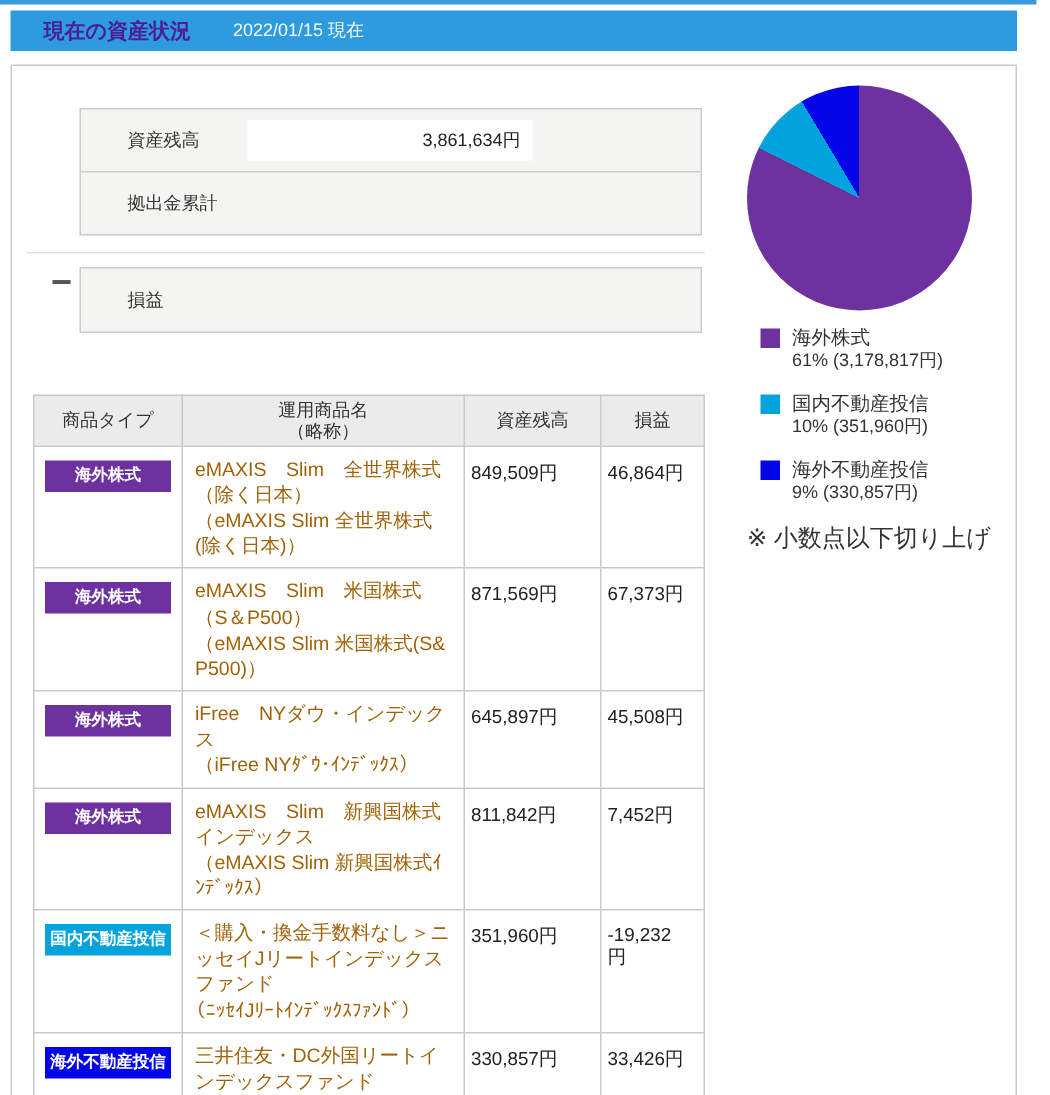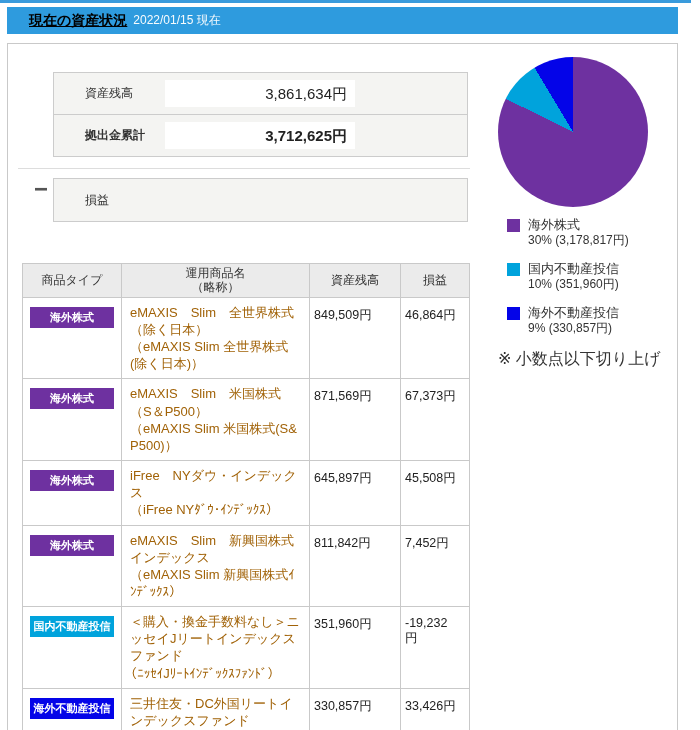--- a/index.html
+++ b/index.html
@@ -8,37 +8,37 @@
     background:#fff;color:#333;
     font-family:"Liberation Sans","DejaVu Sans",sans-serif;
   }
   
   .top-strip{position:absolute;left:0;top:0;width:691px;height:3px;background:#3A9BDC;}
   
   .header-bar{
     position:absolute;left:7px;top:7px;width:671px;height:27px;box-sizing:border-box;
     background:#2E9BDE;display:flex;align-items:center;padding-left:22px;
   }
-  .header-title{color:#000000;font-weight:bold;font-size:14px;text-decoration:underline;}
-  .header-date{color:#fff;font-size:12px;margin-left:6px;opacity:.96;}
+  .header-title{color:#4c1d95;font-weight:bold;font-size:14px;}
+  .header-date{color:#fff;font-size:12px;margin-left:28px;opacity:.96;}
   
   .content{
     position:absolute;left:7px;top:43px;width:671px;height:700px;box-sizing:border-box;
     border:1px solid #C9C9C9;background:#fff;padding:14px;
   }
   .left-col{position:relative;width:447px;}
   
   .sum-box{margin-left:31px;width:415px;box-sizing:border-box;border:1px solid #CCCCCC;background:#F4F4F2;}
   .sum-box1{margin-top:14px;}
   .sum-row{height:41px;display:flex;align-items:center;}
-  .sum-row + .sum-row{border-top:1px solid #CCCCCC;font-weight:bold;}
+  .sum-row + .sum-row{border-top:1px solid #CCCCCC;}
   .sum-label{width:111px;padding-left:31px;box-sizing:border-box;font-size:12px;color:#333;}
   .sum-field{
     width:190px;height:27px;background:#fff;box-sizing:border-box;
-    font-size:15px;line-height:27px;text-align:right;padding:0 8px;color:#222;
+    font-size:12px;line-height:27px;text-align:right;padding:0 8px;color:#222;
   }
   .minus-op{
     position:absolute;left:6px;top:104px;width:26px;text-align:center;
     font-size:24px;font-weight:bold;color:#555;line-height:26px;
   }
   .sum-divider{height:1px;background:#DDDDDD;width:452px;margin:11px 0 9px -4px;}
   .sum-box2 .sum-row{height:42px;}
   
   .asset-table{margin-top:41px;border-collapse:collapse;width:447px;font-size:13px;table-layout:fixed;}
   .asset-table th,.asset-table td{border:1px solid #C9C9C9;box-sizing:border-box;}
@@ -79,21 +79,20 @@
 
   <div class="left-col">
 
     <div class="sum-box sum-box1">
       <div class="sum-row">
         <span class="sum-label">資産残高</span>
         <span class="sum-field">3,861,634円</span>
       </div>
       <div class="sum-row">
         <span class="sum-label">拠出金累計</span>
-        <span class="sum-field">3,712,625円</span>
       </div>
     </div>
 
     <div class="minus-op">−</div>
 
     <div class="sum-divider"></div>
 
     <div class="sum-box sum-box2">
       <div class="sum-row">
         <span class="sum-label">損益</span>
@@ -179,21 +178,21 @@
 
   </div>
 
   <div class="right-col">
     <div class="pie" style="background: conic-gradient(rgb(110, 49, 160) 0deg, rgb(110, 49, 160) 296.34deg, rgb(0, 163, 220) 296.34deg, rgb(0, 163, 220) 329.16deg, rgb(4, 4, 232) 329.16deg, rgb(4, 4, 232) 360deg);"></div>
     <ul class="legend">
         <li class="legend-item">
           <span class="legend-swatch" style="background: rgb(110, 49, 160);"></span>
           <div>
             <div class="legend-label">海外株式</div>
-            <div class="legend-detail">30% (3,178,817円)</div>
+            <div class="legend-detail">61% (3,178,817円)</div>
           </div>
         </li>
         <li class="legend-item">
           <span class="legend-swatch" style="background: rgb(0, 163, 220);"></span>
           <div>
             <div class="legend-label">国内不動産投信</div>
             <div class="legend-detail">10% (351,960円)</div>
           </div>
         </li>
         <li class="legend-item">

